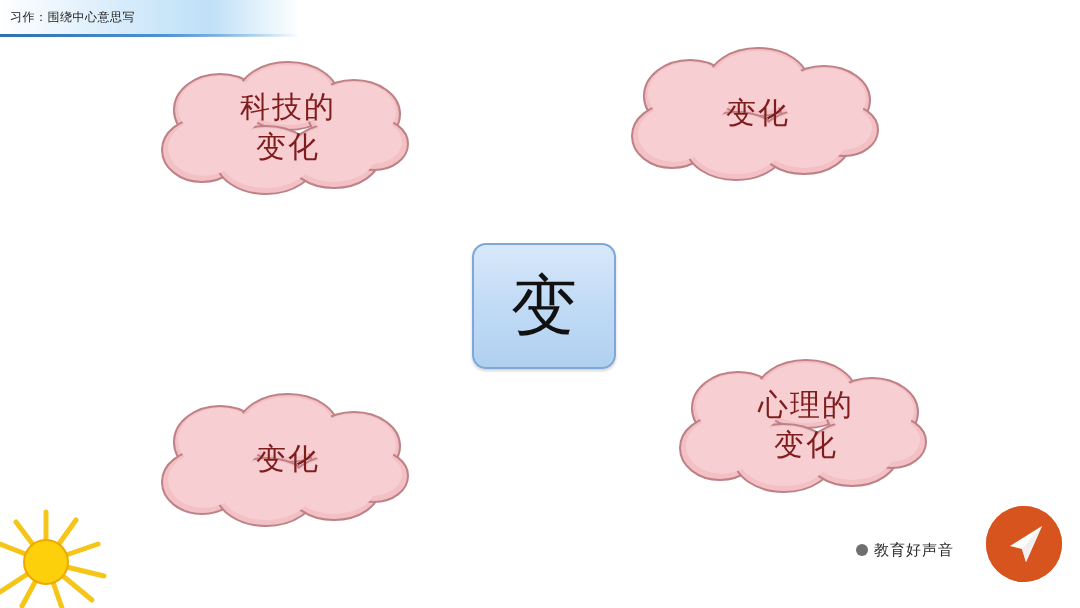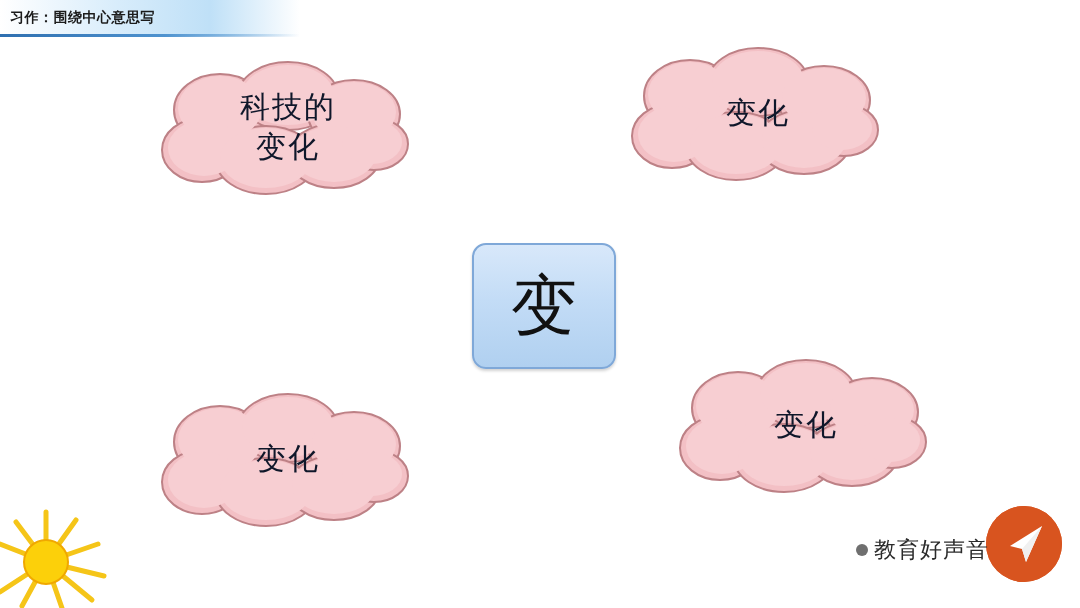--- a/index.html
+++ b/index.html
@@ -30,25 +30,24 @@
     left: 0;
     top: 34px;
     width: 300px;
     height: 3px;
     background: linear-gradient(to right, #2e6fb0 0%, #4f93cf 55%, rgba(255,255,255,0) 100%);
   }
   .header-title {
     position: absolute;
     left: 10px;
     top: 9px;
-    font-size: 14px;
+    font-size: 12px;
     color: #1b1b1b;
     letter-spacing: 0.5px;
     white-space: nowrap;
-    font-weight: bold;
   }
 
   
   .center-box {
     position: absolute;
     left: 472px;
     top: 243px;
     width: 140px;
     height: 122px;
     border-radius: 14px;
@@ -83,21 +82,21 @@
     position: absolute;
     left: 0;
     top: 0;
     width: 260px;
     height: 138px;
     display: flex;
     flex-direction: column;
     align-items: center;
     justify-content: center;
     font-size: 30px;
-    color: #0f172a;
+    color: #7f1d1d;
     line-height: 1.35;
     font-family: "DejaVu Sans", sans-serif;
     letter-spacing: 2px;
   }
   .cloud-line { white-space: nowrap; }
 
   #cloud-tech     { left: 158px; top: 58px; }
   #cloud-life     { left: 628px; top: 44px; }
   #cloud-thought  { left: 158px; top: 390px; }
   #cloud-mind     { left: 676px; top: 356px; }
@@ -121,21 +120,21 @@
     height: 44px;
   }
   .wm-dot {
     width: 12px;
     height: 12px;
     border-radius: 50%;
     background: #6f6f6f;
     margin-right: 6px;
   }
   .wm-text {
-    font-size: 22px;
+    font-size: 15px;
     color: #2b2b2b;
     font-family: "DejaVu Sans", sans-serif;
     letter-spacing: 1px;
     white-space: nowrap;
   }
   .wm-badge {
     position: absolute;
     left: 986px;
     top: 506px;
     width: 76px;
@@ -247,20 +246,21 @@
         <ellipse cx="62" cy="50" rx="42" ry="32"></ellipse>
         <ellipse cx="130" cy="37" rx="46" ry="30"></ellipse>
         <ellipse cx="196" cy="54" rx="42" ry="30"></ellipse>
         <ellipse cx="46" cy="90" rx="36" ry="28"></ellipse>
         <ellipse cx="108" cy="100" rx="46" ry="30"></ellipse>
         <ellipse cx="176" cy="96" rx="42" ry="28"></ellipse>
         <ellipse cx="214" cy="84" rx="30" ry="22"></ellipse>
       </g>
     </svg>
     <div class="cloud-text">
+      <span class="cloud-line">心理的</span>
       <span class="cloud-line">变化</span>
     </div>
   </div>
 
   <div class="center-box">
     <span class="center-box-text">变</span>
   </div>
 
   <div class="sun">
     <svg viewBox="0 0 120 108" width="120" height="108">

